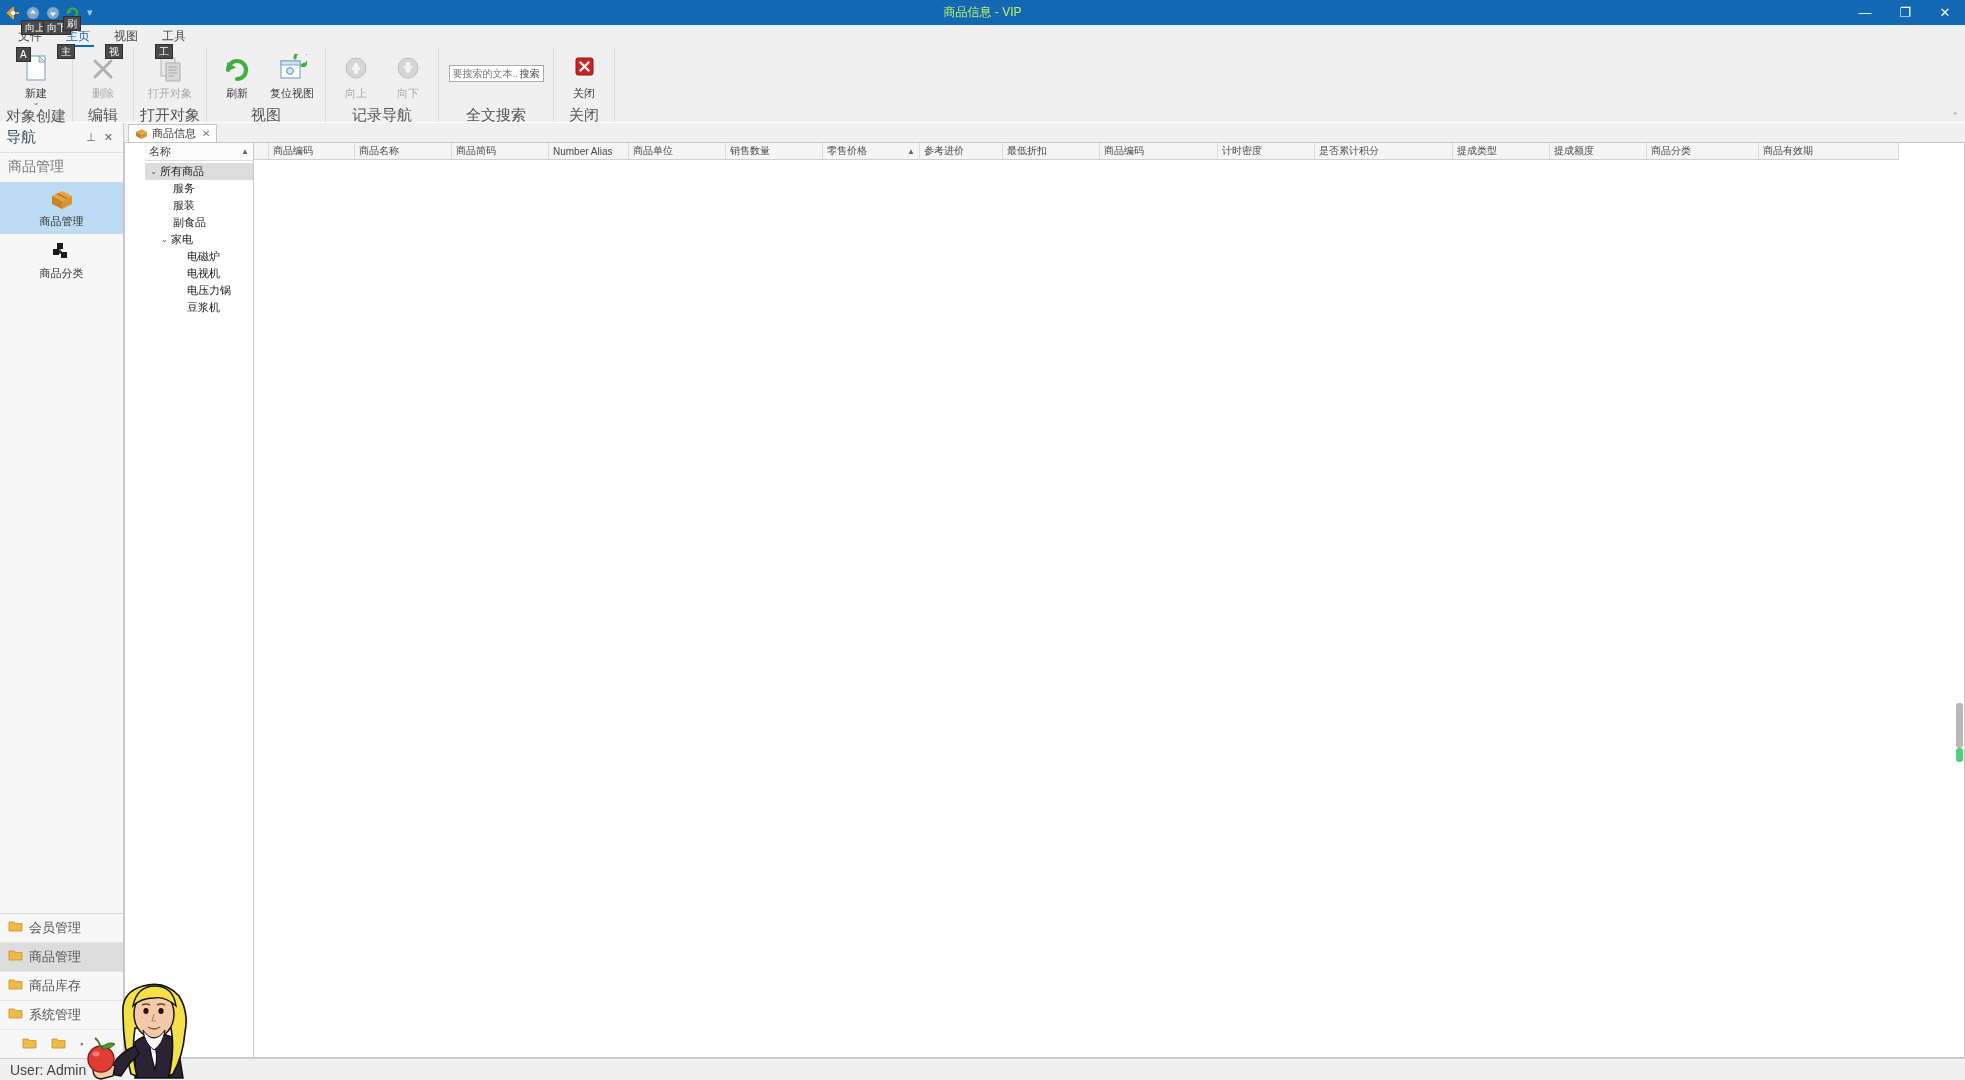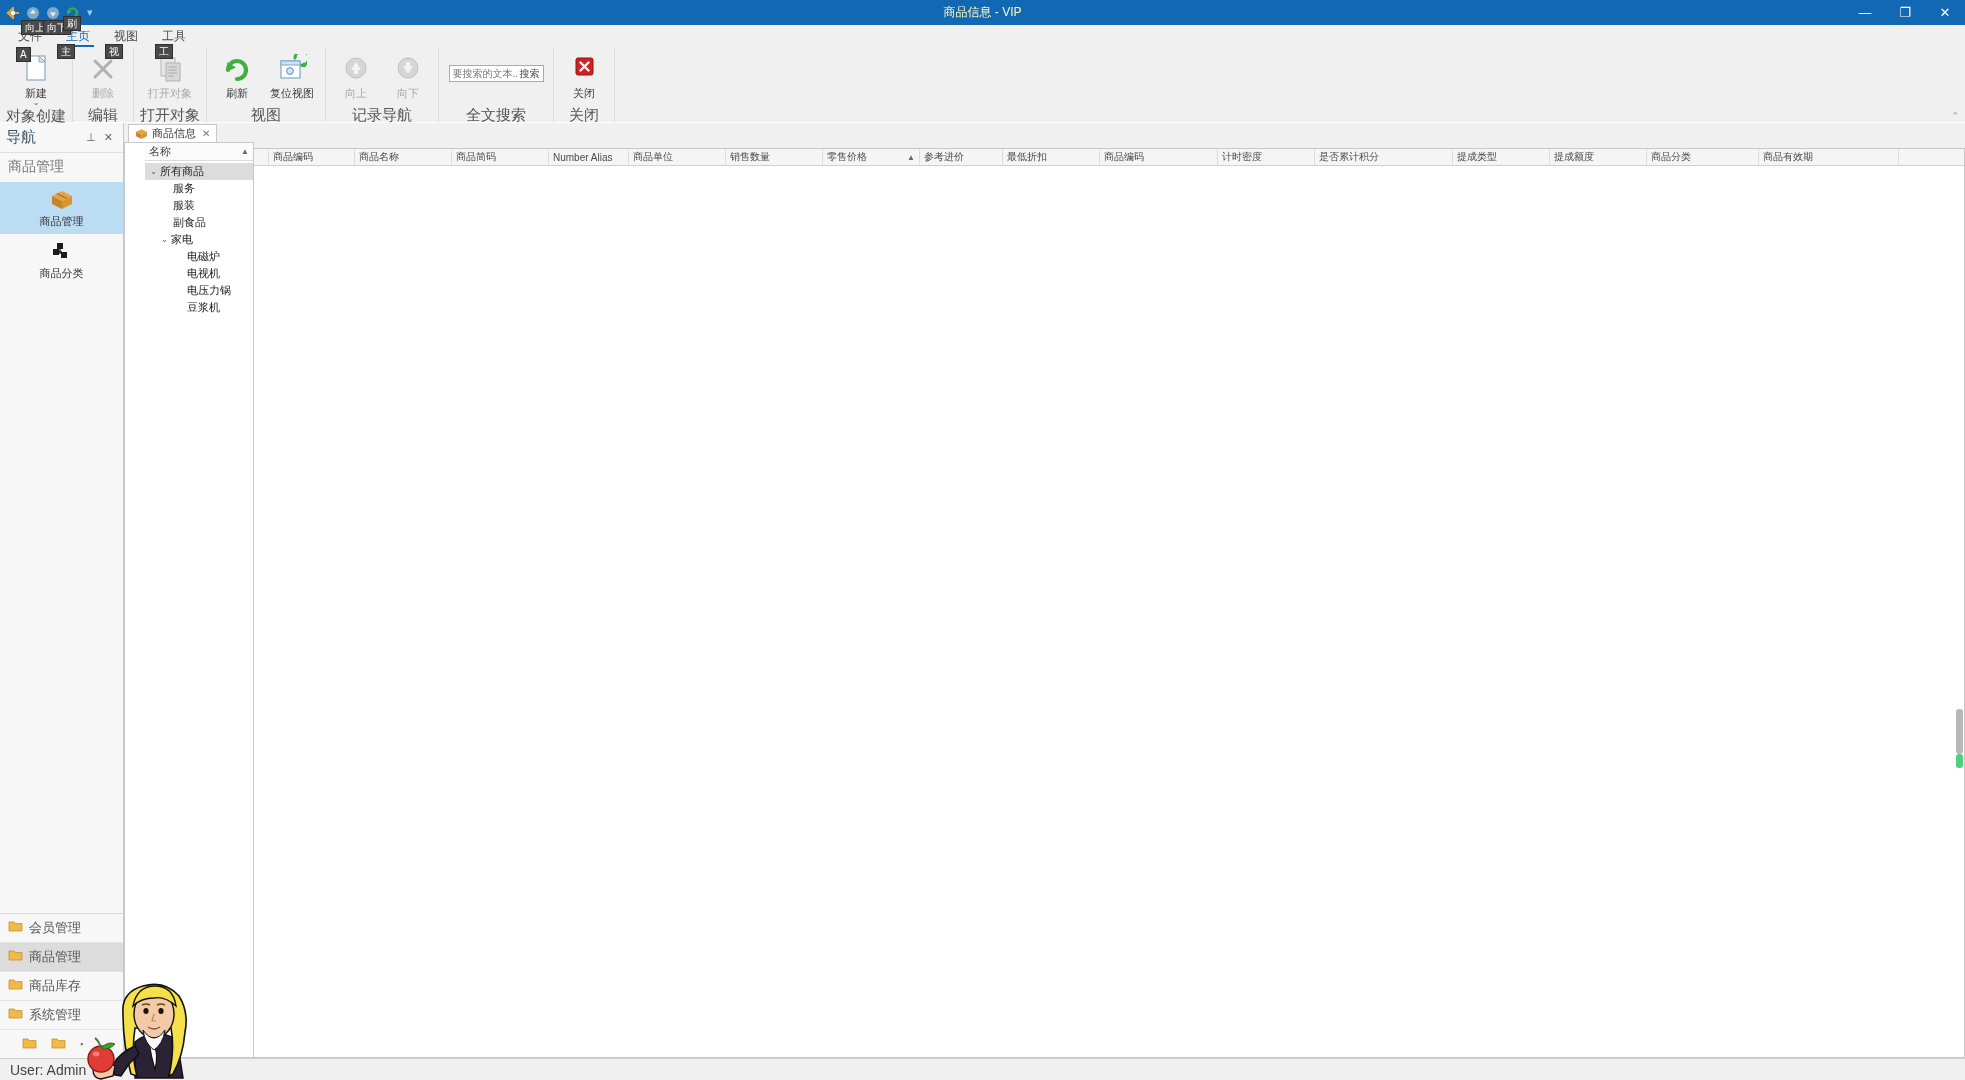--- a/index.html
+++ b/index.html
@@ -20,21 +20,21 @@
   #qat { display: flex; align-items: center; height: 25px; padding-left: 4px; gap: 3px; }
   .qat-btn {
     width: 17px; height: 17px; border-radius: 50%;
     display: flex; align-items: center; justify-content: center;
     font-size: 10px; color: #eee; position: relative;
   }
   .qat-logo { width: 17px; height: 17px; display:flex; align-items:center; justify-content:center; }
   .qat-sep { color: #9dcdf0; font-size: 11px; padding: 0 3px; }
   #title-text {
     position: absolute; left: 0; width: 1965px; text-align: center;
-    font-size: 12px; color: #fef9c3; line-height: 25px;
+    font-size: 12px; color: #bef264; line-height: 25px;
     pointer-events: none;
   }
   #wincontrols {
     position: absolute; right: 0; top: 0; height: 25px; display: flex;
   }
   .win-btn {
     width: 40px; height: 25px; display: flex; align-items: center; justify-content: center;
     color: #ffffff; font-size: 13px;
   }
 
@@ -177,21 +177,21 @@
     display: flex; align-items: center; height: 17px; font-size: 11px; color: #222;
   }
   .tnode.selected { background: #dcdcdc; }
   .tnode .tarrow {
     width: 13px; text-align: center; font-size: 8px; color: #555; flex: none;
   }
 
   
   #gridpanel {
     flex: 1; background: #ffffff; border: 1px solid #c8c8c8; border-left: none;
-    display: flex; flex-direction: column; position: relative; margin-top: 6px;
+    display: flex; position: relative;
   }
   #grid-header {
     height: 17px; display: flex; background: #f5f5f5;
     border-bottom: 1px solid #d0d0d0; font-size: 10px; color: #4a4a4a;
   }
   .ghcell {
     display: flex; align-items: center; justify-content: space-between;
     border-right: 1px solid #dcdcdc; padding: 0 4px; flex: none; overflow: hidden;
     white-space: nowrap;
   }

